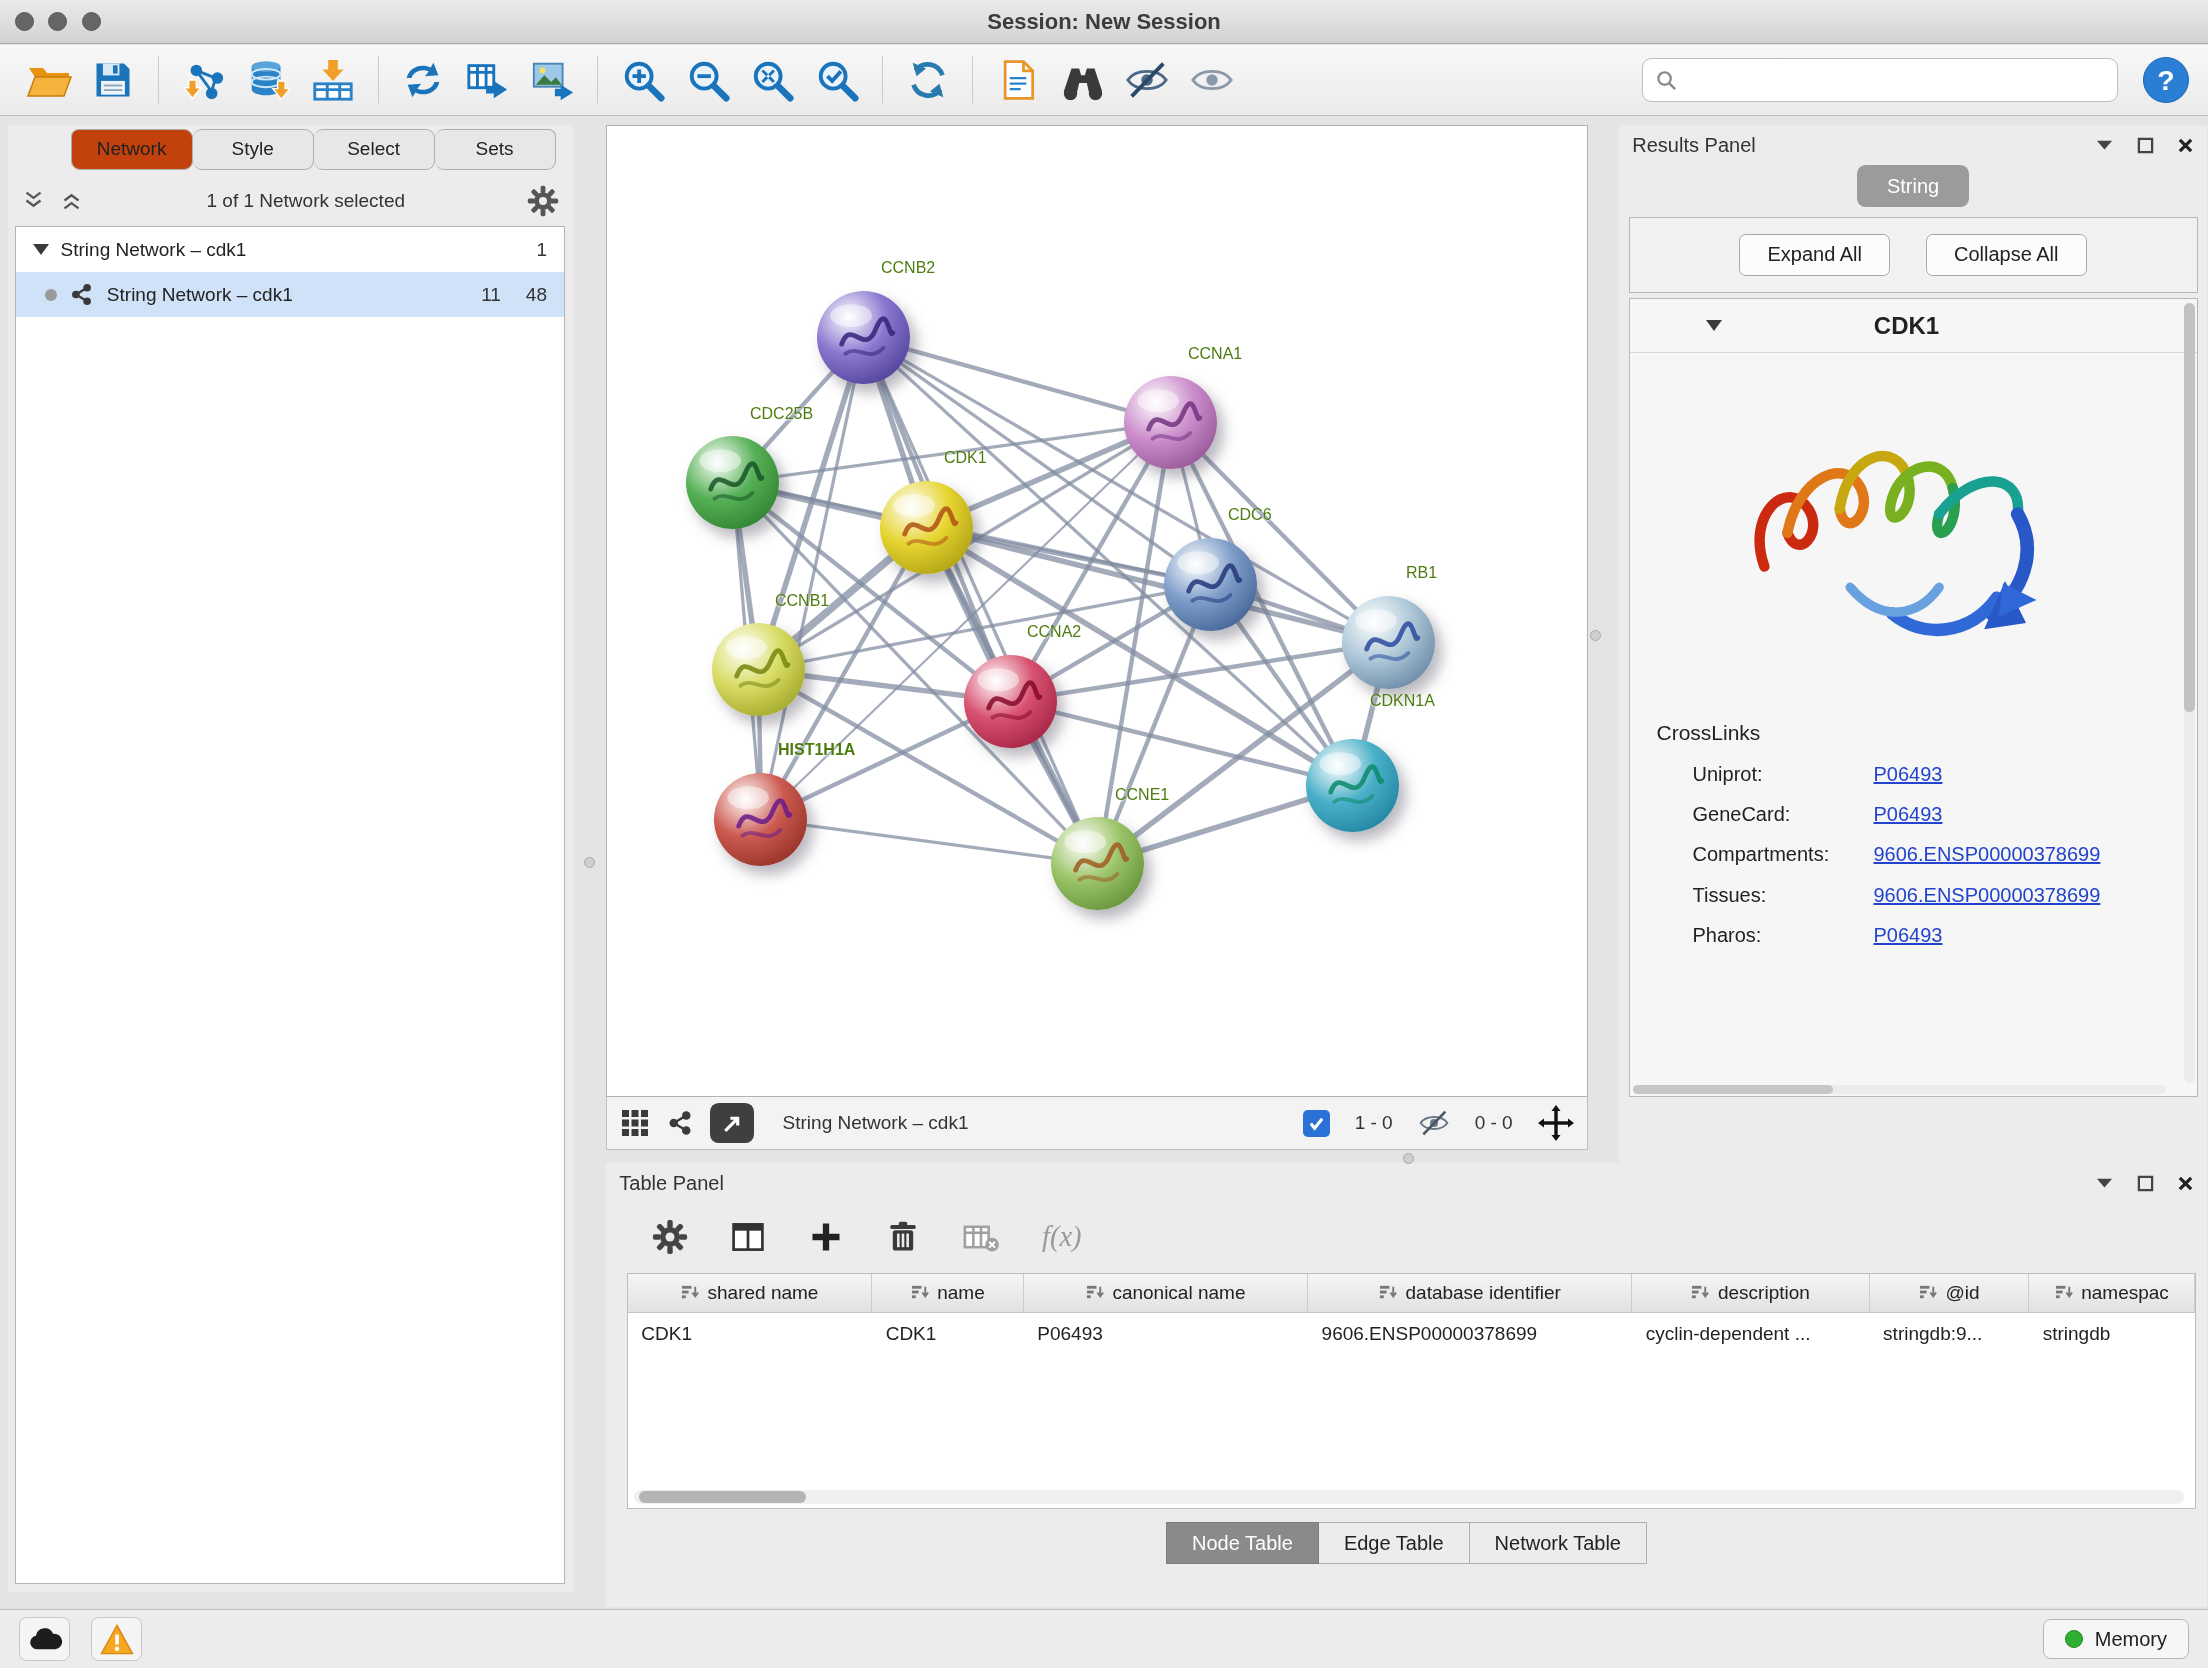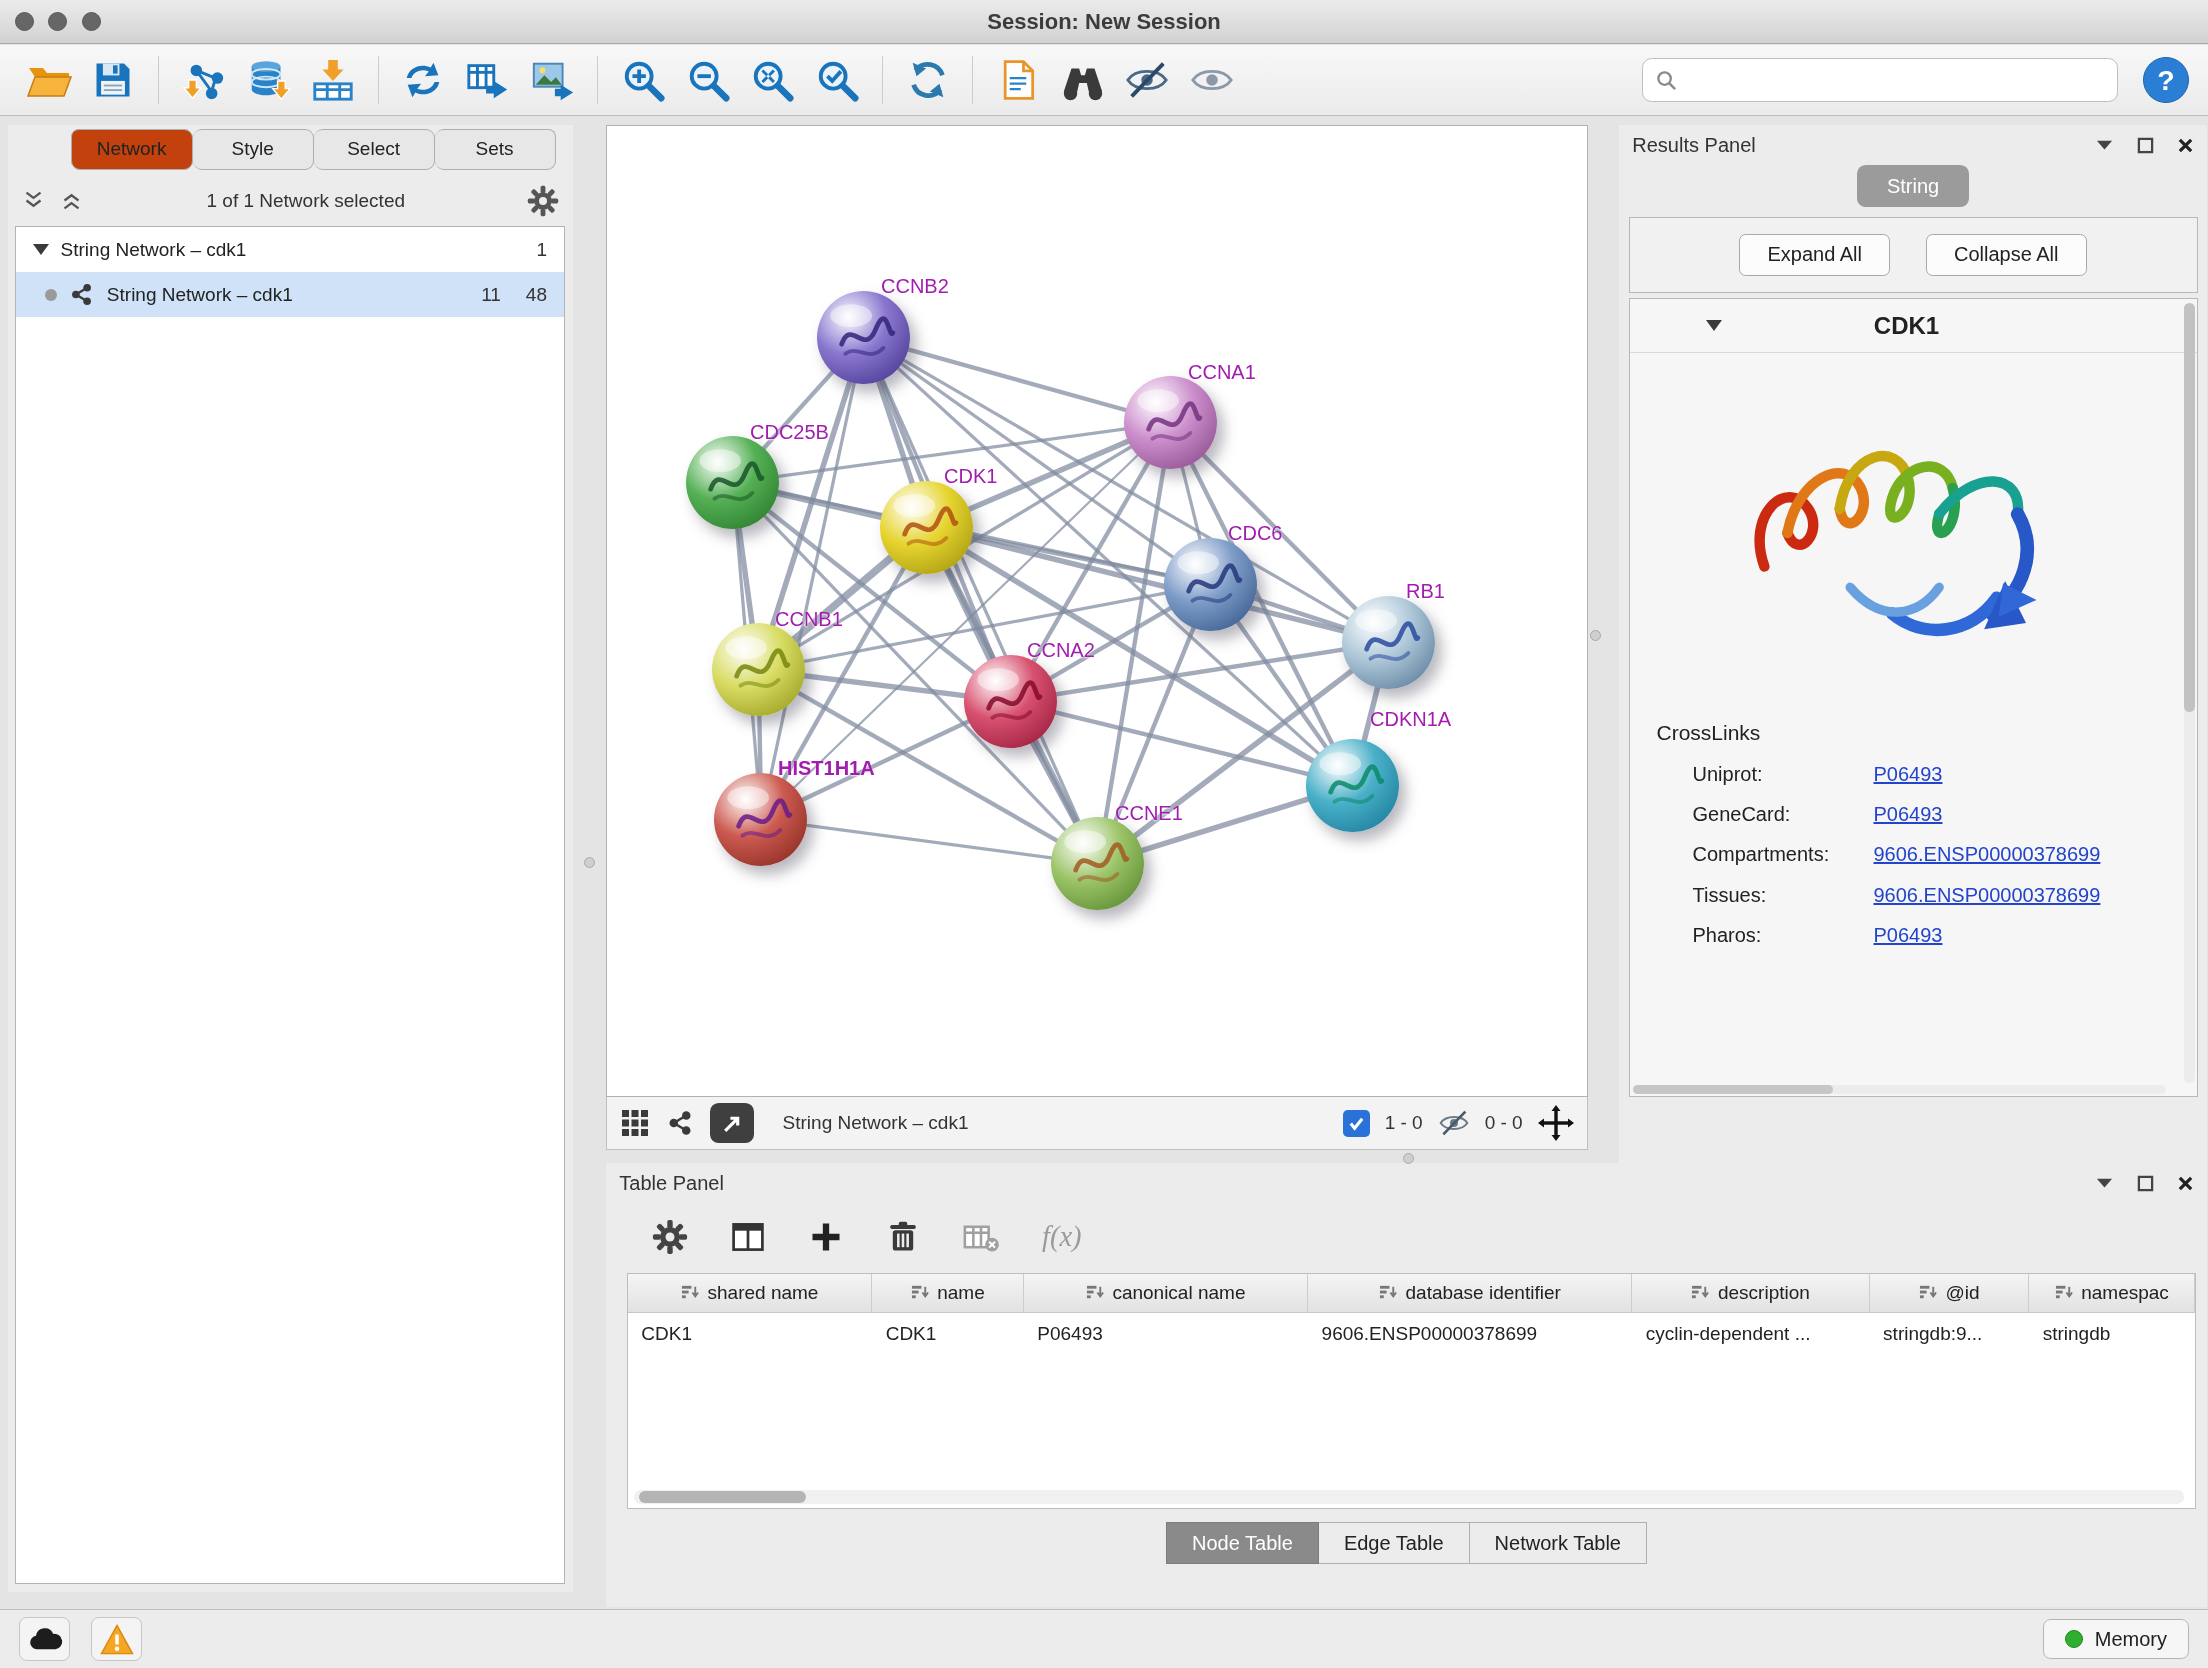--- a/index.html
+++ b/index.html
@@ -39,25 +39,25 @@
   .tree-row.selected{background:#cfe2f8;}
   .caret-down{width:0;height:0;border-left:8.6px solid transparent;border-right:8.6px solid transparent;border-top:11.4px solid #3a3a3a;}
   .dot{width:12.4px;height:12.4px;border-radius:50%;background:#9a9a9a;}
 
   
   .network-view{position:absolute;left:606px;top:125px;width:982px;height:972px;background:#fff;border:1px solid #b2b2b2;box-sizing:border-box;overflow:hidden;}
   #edge-layer{position:absolute;left:0;top:0;}
   #node-layer{position:absolute;left:0;top:0;width:100%;height:100%;}
   .node{position:absolute;width:93px;height:93px;border-radius:50%;box-shadow:6.7px 8.6px 13.3px rgba(50,50,70,.35);}
   .node svg{position:absolute;left:0;top:0;width:93px;height:93px;}
-  .node-label{position:absolute;font-size:20px;color:#a21caf;white-space:nowrap;text-shadow:0 1px 1.9px rgba(255,255,255,.9);margin-top:16px;}
+  .node-label{position:absolute;font-size:16px;color:#4d7c0f;white-space:nowrap;text-shadow:0 1px 1.9px rgba(255,255,255,.9);}
 
   .network-statusbar{position:absolute;left:606px;top:1097px;width:982px;height:53px;background:#f3f3f3;border:1px solid #bfbfbf;border-top:none;display:flex;align-items:center;gap:15px;padding:0 13.3px;box-sizing:border-box;font-size:19px;color:#333;}
   .nsb-name{margin-left:13.3px;}
-  .nsb-right{margin-left:auto;display:flex;align-items:center;gap:15px;}
+  .nsb-right{margin-left:auto;display:flex;align-items:center;gap:25px;}
   .export-btn{width:44px;height:40px;background:#3f3f3f;border-radius:8.6px;display:flex;align-items:center;justify-content:center;}
   .checkbox{width:27px;height:27px;background:#2a72d8;border-radius:4.8px;display:flex;align-items:center;justify-content:center;}
 
   
   .results-panel{position:absolute;left:1619px;top:125px;width:588px;height:1039px;background:#ececec;box-sizing:border-box;}
   .rp-tab-pill{margin:0 auto 9.5px auto;width:112px;height:42px;background:#9b9b9b;color:#fff;border-radius:8.6px;font-size:20px;display:flex;align-items:center;justify-content:center;}
   .rp-actions{margin:0 9.5px;background:#f1f1f1;border:1px solid #b8b8b8;padding:16px 0;display:flex;justify-content:center;gap:36px;}
   .rp-btn{background:#fcfcfc;border:1px solid #a8a8a8;border-radius:6.7px;padding:8.6px 27px;font-size:20px;color:#222;}
   .rp-card{margin:5.7px 9.5px 0 9.5px;background:#f6f6f6;border:1px solid #b8b8b8;position:relative;height:797px;overflow:hidden;}
   .rp-card-head{height:53px;display:flex;align-items:center;gap:0;border-bottom:1px solid #d8d8d8;}

